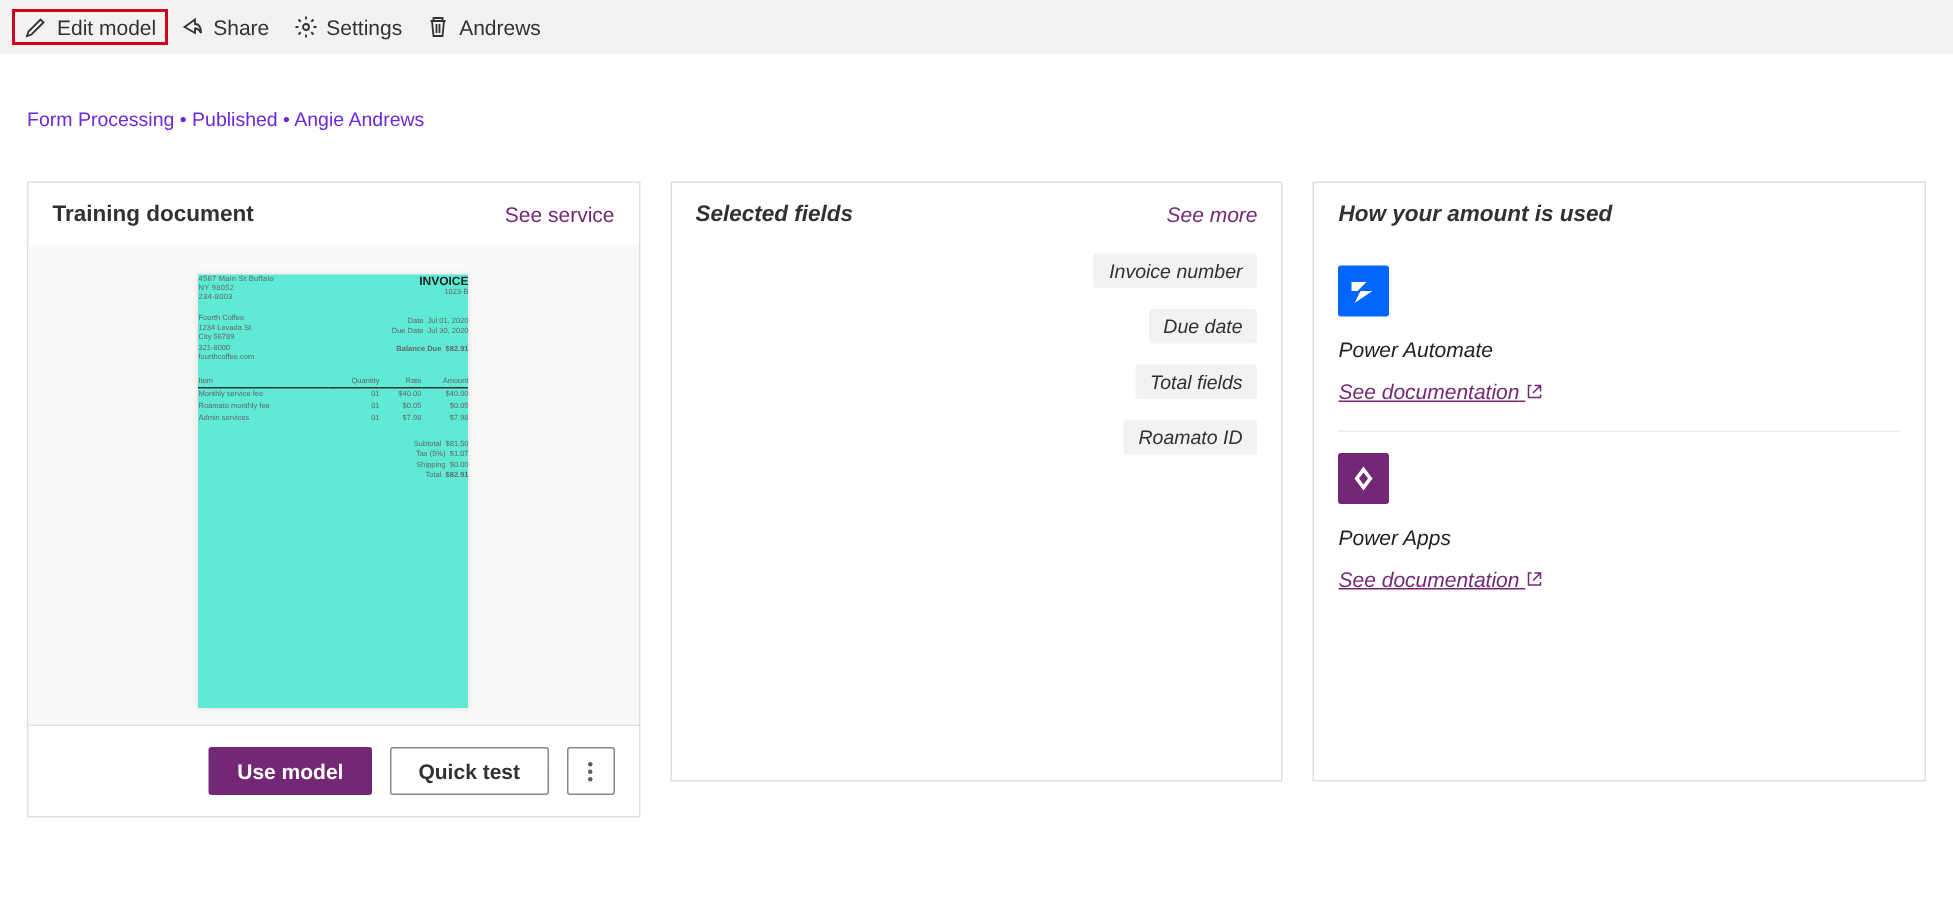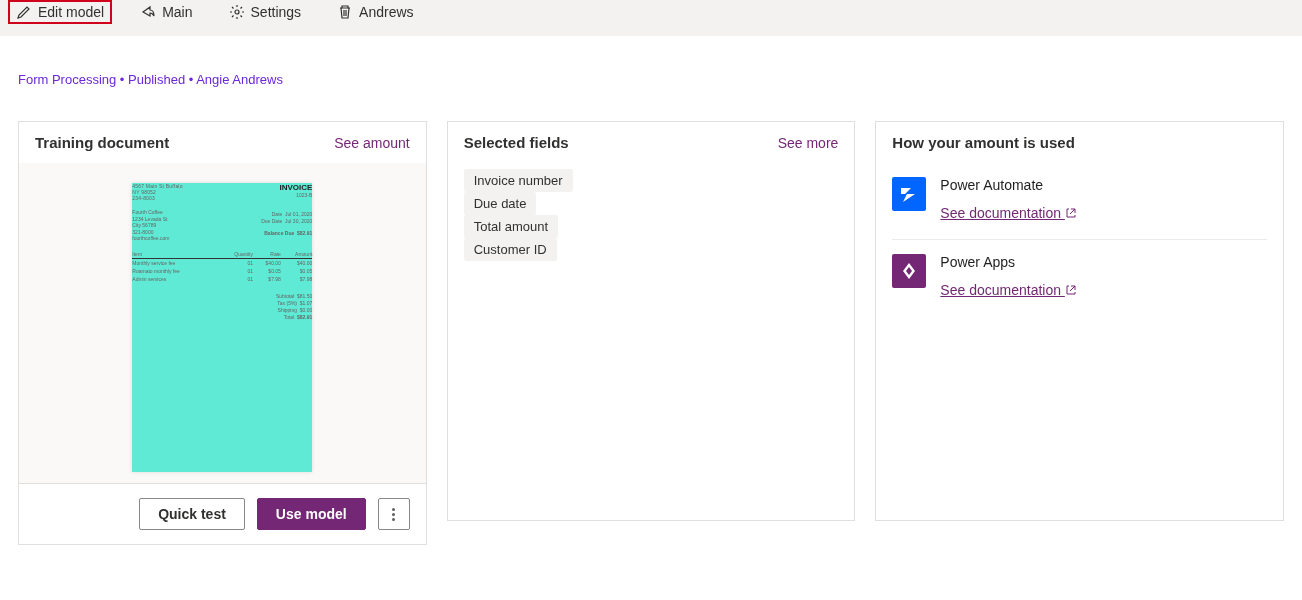--- a/index.html
+++ b/index.html
@@ -7,23 +7,23 @@
     margin: 0;
     font-family: "Segoe UI", -apple-system, sans-serif;
     font-size: 14px;
     color: #323130;
     background: #fff;
   }
   .toolbar {
     background: #f3f2f1;
     height: 36px;
     display: flex;
-    align-items: flex-start;
+    align-items: center;
     padding: 0 8px;
-    gap: 20px;
+    gap: 0;
   }
   .toolbar-item {
     display: flex;
     align-items: center;
     gap: 6px;
     padding: 4px 8px;
     cursor: pointer;
     color: #323130;
   }
   .toolbar-item svg { width: 16px; height: 16px; }
@@ -54,21 +54,21 @@
     gap: 20px;
     margin-top: 34px;
   }
   .card {
     border: 1px solid #e1dfdd;
     background: #fff;
     display: flex;
     flex-direction: column;
   }
   .card-lg { width: 410px; height: 424px; }
-  .card-md { width: 410px; height: 400px; }
+  .card-md { width: 410px; height: 400px; font-style: italic; }
   .card-header {
     display: flex;
     justify-content: space-between;
     align-items: center;
     padding: 12px 16px;
     border-bottom: 0;
   }
   .card-title {
     font-weight: 600;
     font-size: 15px;
@@ -135,37 +135,38 @@
     width: 32px;
     padding: 0;
     display: flex;
     justify-content: center;
     align-items: center;
   }
   .chips {
     padding: 6px 16px;
     display: flex;
     flex-direction: column;
-    align-items: flex-start;
-    gap: 0;
+    align-items: flex-end;
+    gap: 14px;
   }
   .chip {
     background: #f3f2f1;
     border-radius: 2px;
     padding: 4px 10px;
     font-size: 13px;
     color: #323130;
   }
   .integration-divider {
     height:1px; background:#edebe9; margin:0 16px;
   }
   .integration {
     display: flex;
     gap: 14px;
     padding: 14px 16px 18px 16px;
+    flex-direction: column;
   }
   .integration .tile {
     width: 34px; height: 34px;
     display:flex; align-items:center; justify-content:center;
     border-radius:2px;
   }
   .tile-blue { background:#0066ff; }
   .tile-purple { background:#742774; }
   .integration .info { display:flex; flex-direction:column; gap:2px; }
   .integration .name { font-size:14px; color:#201f1e; }
@@ -180,21 +181,21 @@
   <div class="toolbar-item highlight-box">
     <svg viewBox="0 0 16 16" fill="none" stroke="#323130" stroke-width="1.2">
         <path d="M2 14l1-3 8-8 2 2-8 8-3 1z"></path>
       </svg>
     <span>Edit model</span>
   </div>
   <div class="toolbar-item">
     <svg viewBox="0 0 16 16" fill="none" stroke="#323130" stroke-width="1.2">
         <path d="M3 8l7-5v3c4 0 4 4 4 6-1-2-3-3-4-3v3L3 8z"></path>
       </svg>
-    <span>Main</span>
+    <span>Share</span>
   </div>
   <div class="toolbar-item">
     <svg viewBox="0 0 16 16" fill="none" stroke="#323130" stroke-width="1.2">
         <circle cx="8" cy="8" r="2"></circle>
         <path d="M8 1v2M8 13v2M1 8h2M13 8h2M3 3l1.5 1.5M11.5 11.5L13 13M13 3l-1.5 1.5M4.5 11.5L3 13"></path>
       </svg>
     <span>Settings</span>
   </div>
   <div class="toolbar-item">
     <svg viewBox="0 0 16 16" fill="none" stroke="#323130" stroke-width="1.2">
@@ -205,21 +206,21 @@
 </div>
 
 <div class="content">
   <div class="subtext">Form Processing  •  Published  •  Angie Andrews</div>
 
   <div class="cards">
 
     <div class="card card-lg">
       <div class="card-header">
         <span class="card-title">Training document</span>
-        <span class="link">See amount</span>
+        <span class="link">See service</span>
       </div>
       <div class="doc-preview-area">
         <div class="doc-page">
           <div class="hdr">
             <div class="small">
               <div>4567 Main St Buffalo</div>
               <div>NY 98052</div>
               <div>234-8003</div>
             </div>
             <div>
@@ -271,42 +272,42 @@
             </table>
           <div class="totals">
             <div><span>Subtotal</span>&nbsp;&nbsp;<span>$81.50</span></div>
             <div><span>Tax (5%)</span>&nbsp;&nbsp;<span>$1.07</span></div>
             <div><span>Shipping</span>&nbsp;&nbsp;<span>$0.00</span></div>
             <div><span>Total</span>&nbsp;&nbsp;<b><span>$82.91</span></b></div>
           </div>
         </div>
       </div>
       <div class="card-footer">
+        <button class="btn btn-primary">Use model</button>
         <button class="btn">Quick test</button>
-        <button class="btn btn-primary">Use model</button>
         <button class="btn btn-icon">
           <span class="dots">
               <span></span>
               <span></span>
               <span></span>
             </span>
         </button>
       </div>
     </div>
 
     <div class="card card-md">
       <div class="card-header">
         <span class="card-title">Selected fields</span>
         <span class="link">See more</span>
       </div>
       <div class="chips">
         <span class="chip">Invoice number</span>
         <span class="chip">Due date</span>
-        <span class="chip">Total amount</span>
-        <span class="chip">Customer ID</span>
+        <span class="chip">Total fields</span>
+        <span class="chip">Roamato ID</span>
       </div>
     </div>
 
     <div class="card card-md">
       <div class="card-header">
         <span class="card-title">How your amount is used</span>
       </div>
       <div class="integration">
         <div class="tile tile-blue">
           <svg width="20" height="20" viewBox="0 0 20 20" fill="#fff">

